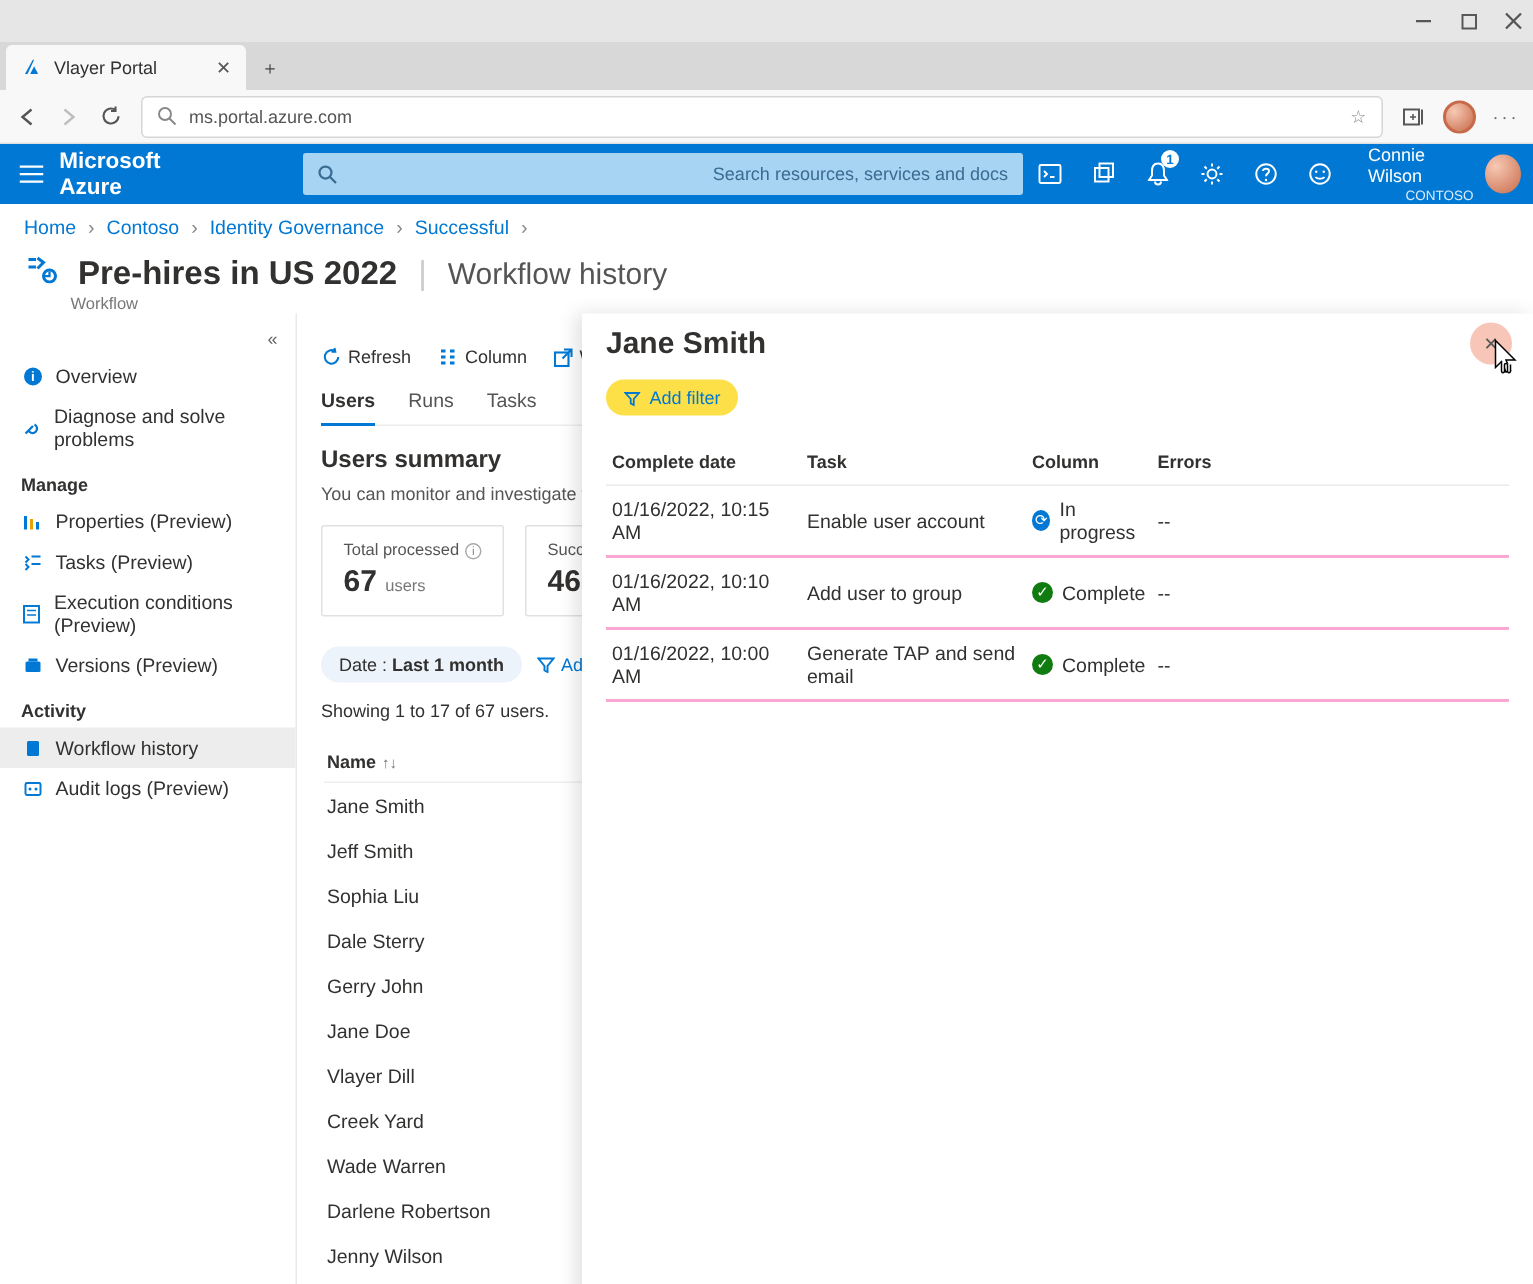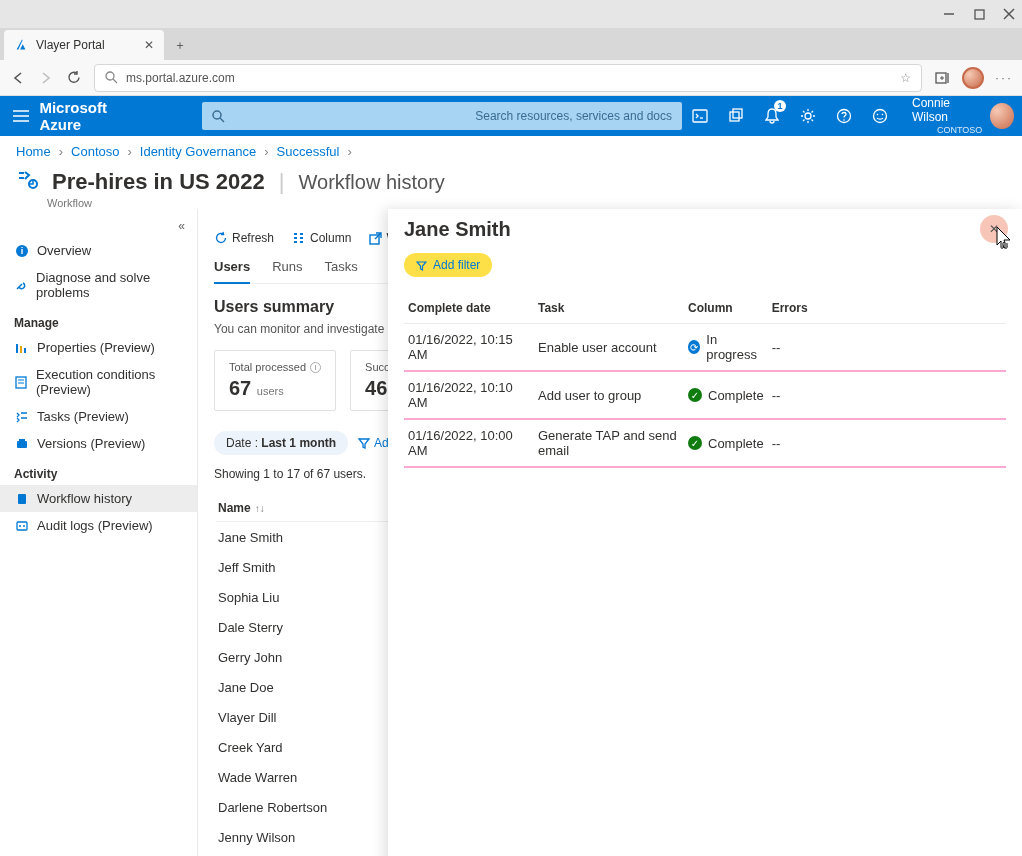--- a/index.html
+++ b/index.html
@@ -302,34 +302,34 @@
               <line x1="2" y1="3" x2="2" y2="12" stroke="#0078d4" stroke-width="2"></line>
               <line x1="6" y1="5" x2="6" y2="12" stroke="#e6a200" stroke-width="2"></line>
               <line x1="10" y1="7" x2="10" y2="12" stroke="#0078d4" stroke-width="2"></line>
             </svg>
           </span>
           <span>Properties (Preview)</span>
         </div>
         <div class="side-item">
           <span class="sicon">
             <svg width="14" height="14">
+              <path d="M2 3 L4 5 L2 7 M6 3 L12 3 M2 8 L4 10 L2 12 M6 8 L12 8" stroke="#0078d4" stroke-width="1.3" fill="none"></path>
+            </svg>
+          </span>
+          <span>Tasks (Preview)</span>
+        </div>
+        <div class="side-item">
+          <span class="sicon">
+            <svg width="14" height="14">
               <rect x="2" y="2" width="10" height="11" fill="none" stroke="#0078d4" stroke-width="1.3"></rect>
               <line x1="4" y1="5" x2="10" y2="5" stroke="#0078d4"></line>
               <line x1="4" y1="8" x2="10" y2="8" stroke="#0078d4"></line>
             </svg>
           </span>
           <span>Execution conditions (Preview)</span>
-        </div>
-        <div class="side-item">
-          <span class="sicon">
-            <svg width="14" height="14">
-              <path d="M2 3 L4 5 L2 7 M6 3 L12 3 M2 8 L4 10 L2 12 M6 8 L12 8" stroke="#0078d4" stroke-width="1.3" fill="none"></path>
-            </svg>
-          </span>
-          <span>Tasks (Preview)</span>
         </div>
         <div class="side-item">
           <span class="sicon">
             <svg width="14" height="14">
               <rect x="2" y="4" width="10" height="7" rx="1" fill="#0078d4"></rect>
               <rect x="4" y="2" width="6" height="2" fill="#0078d4"></rect>
             </svg>
           </span>
           <span>Versions (Preview)</span>
         </div>

